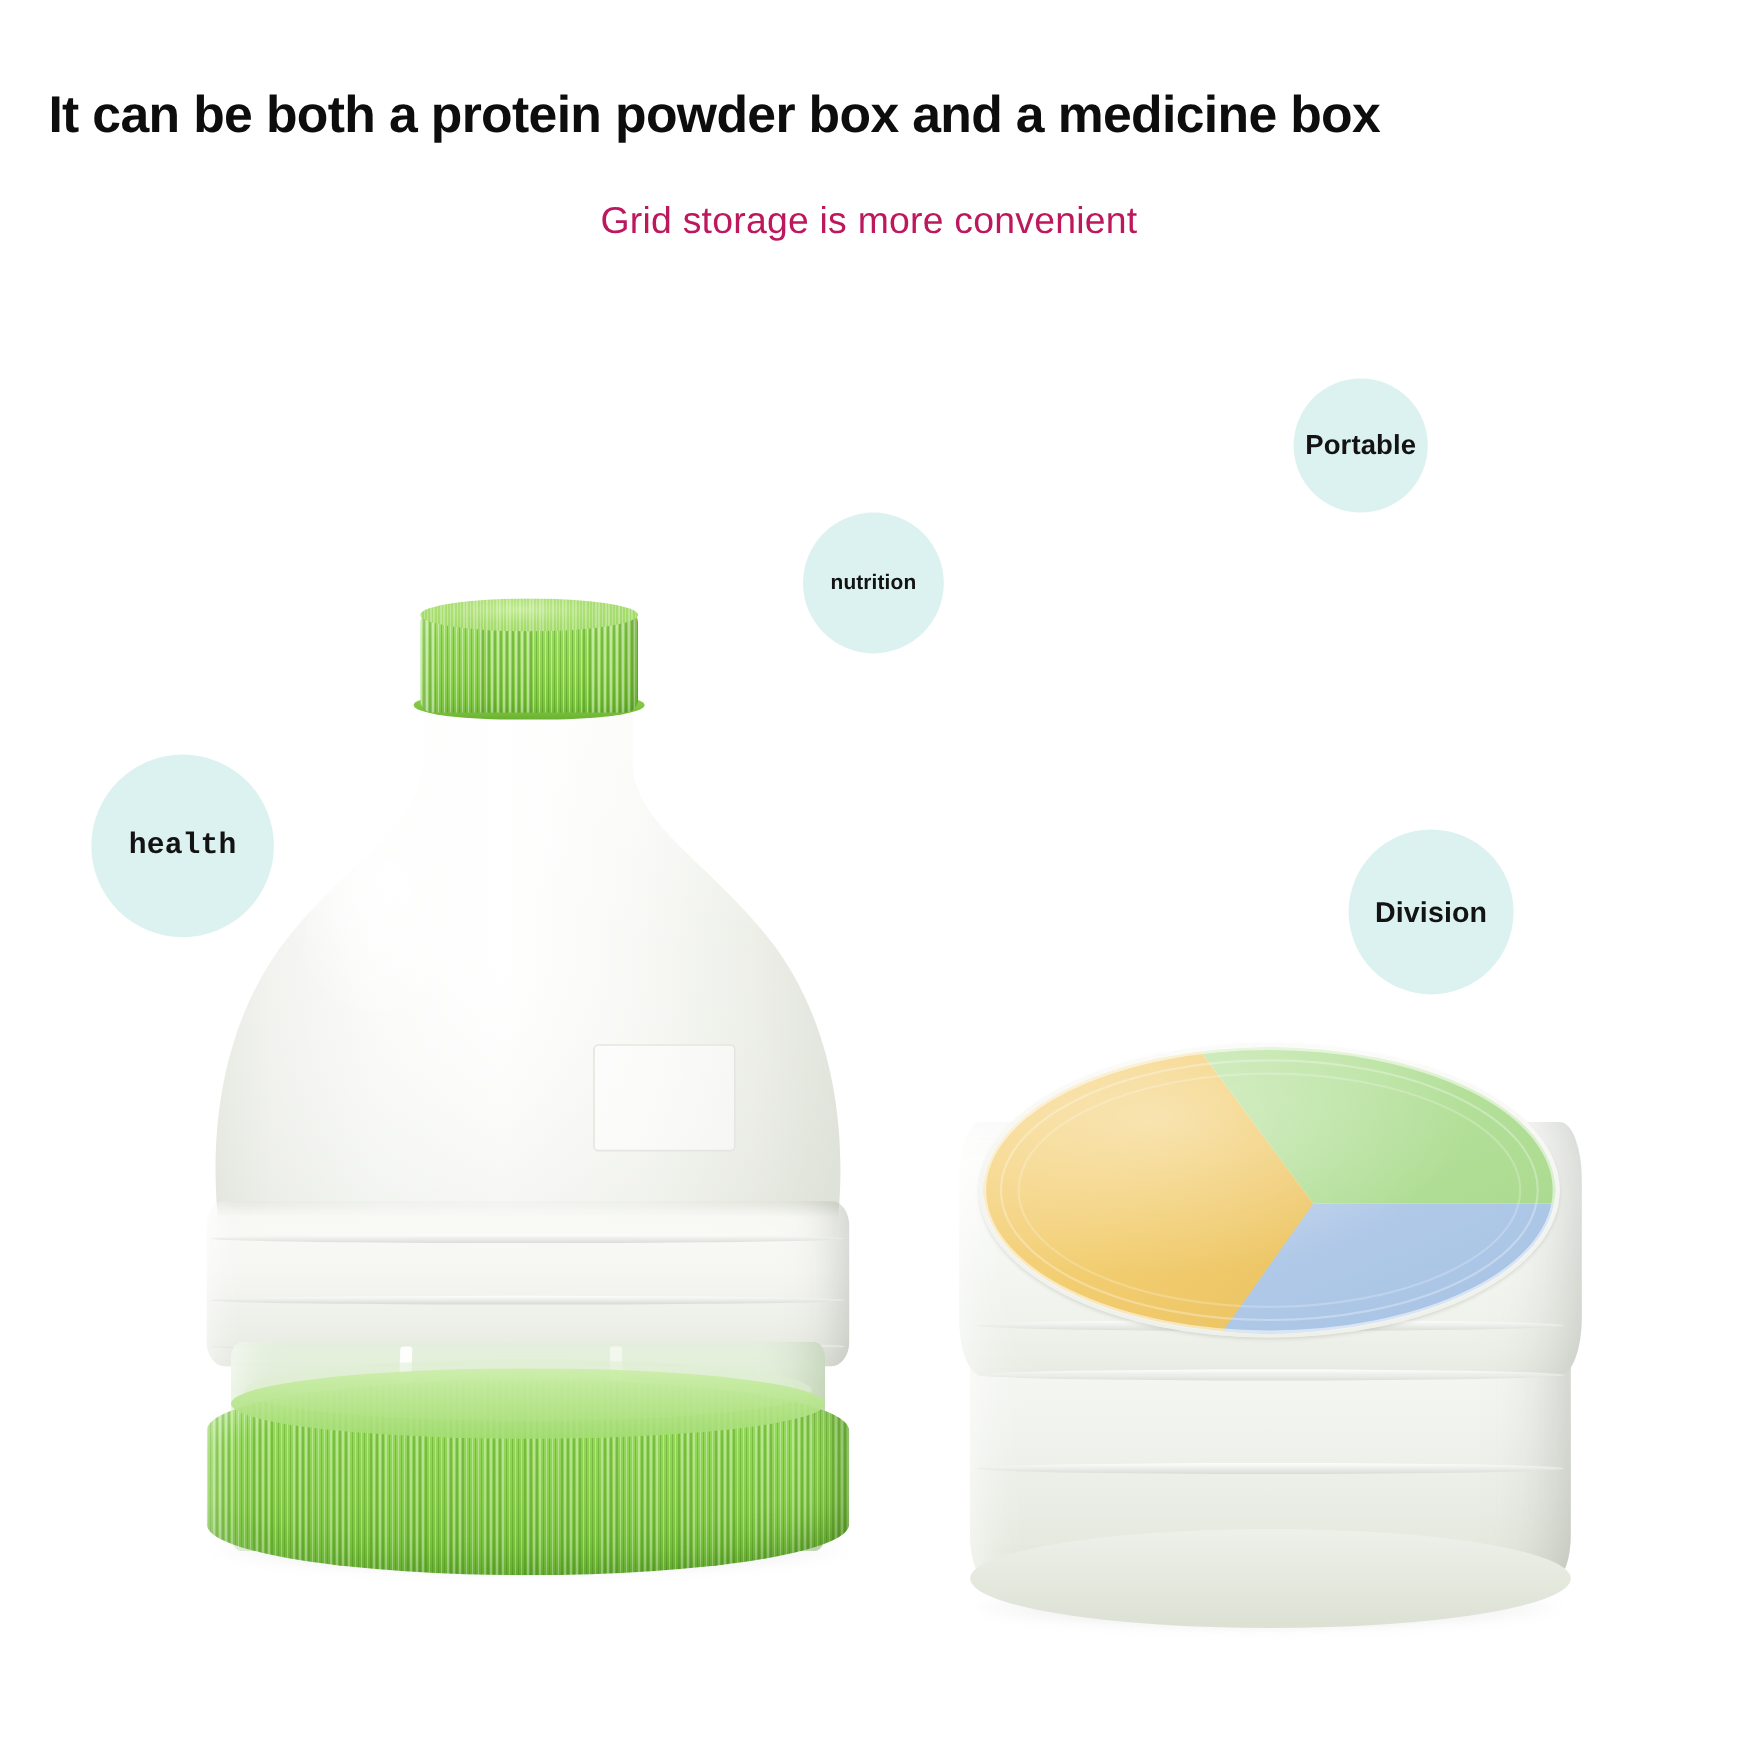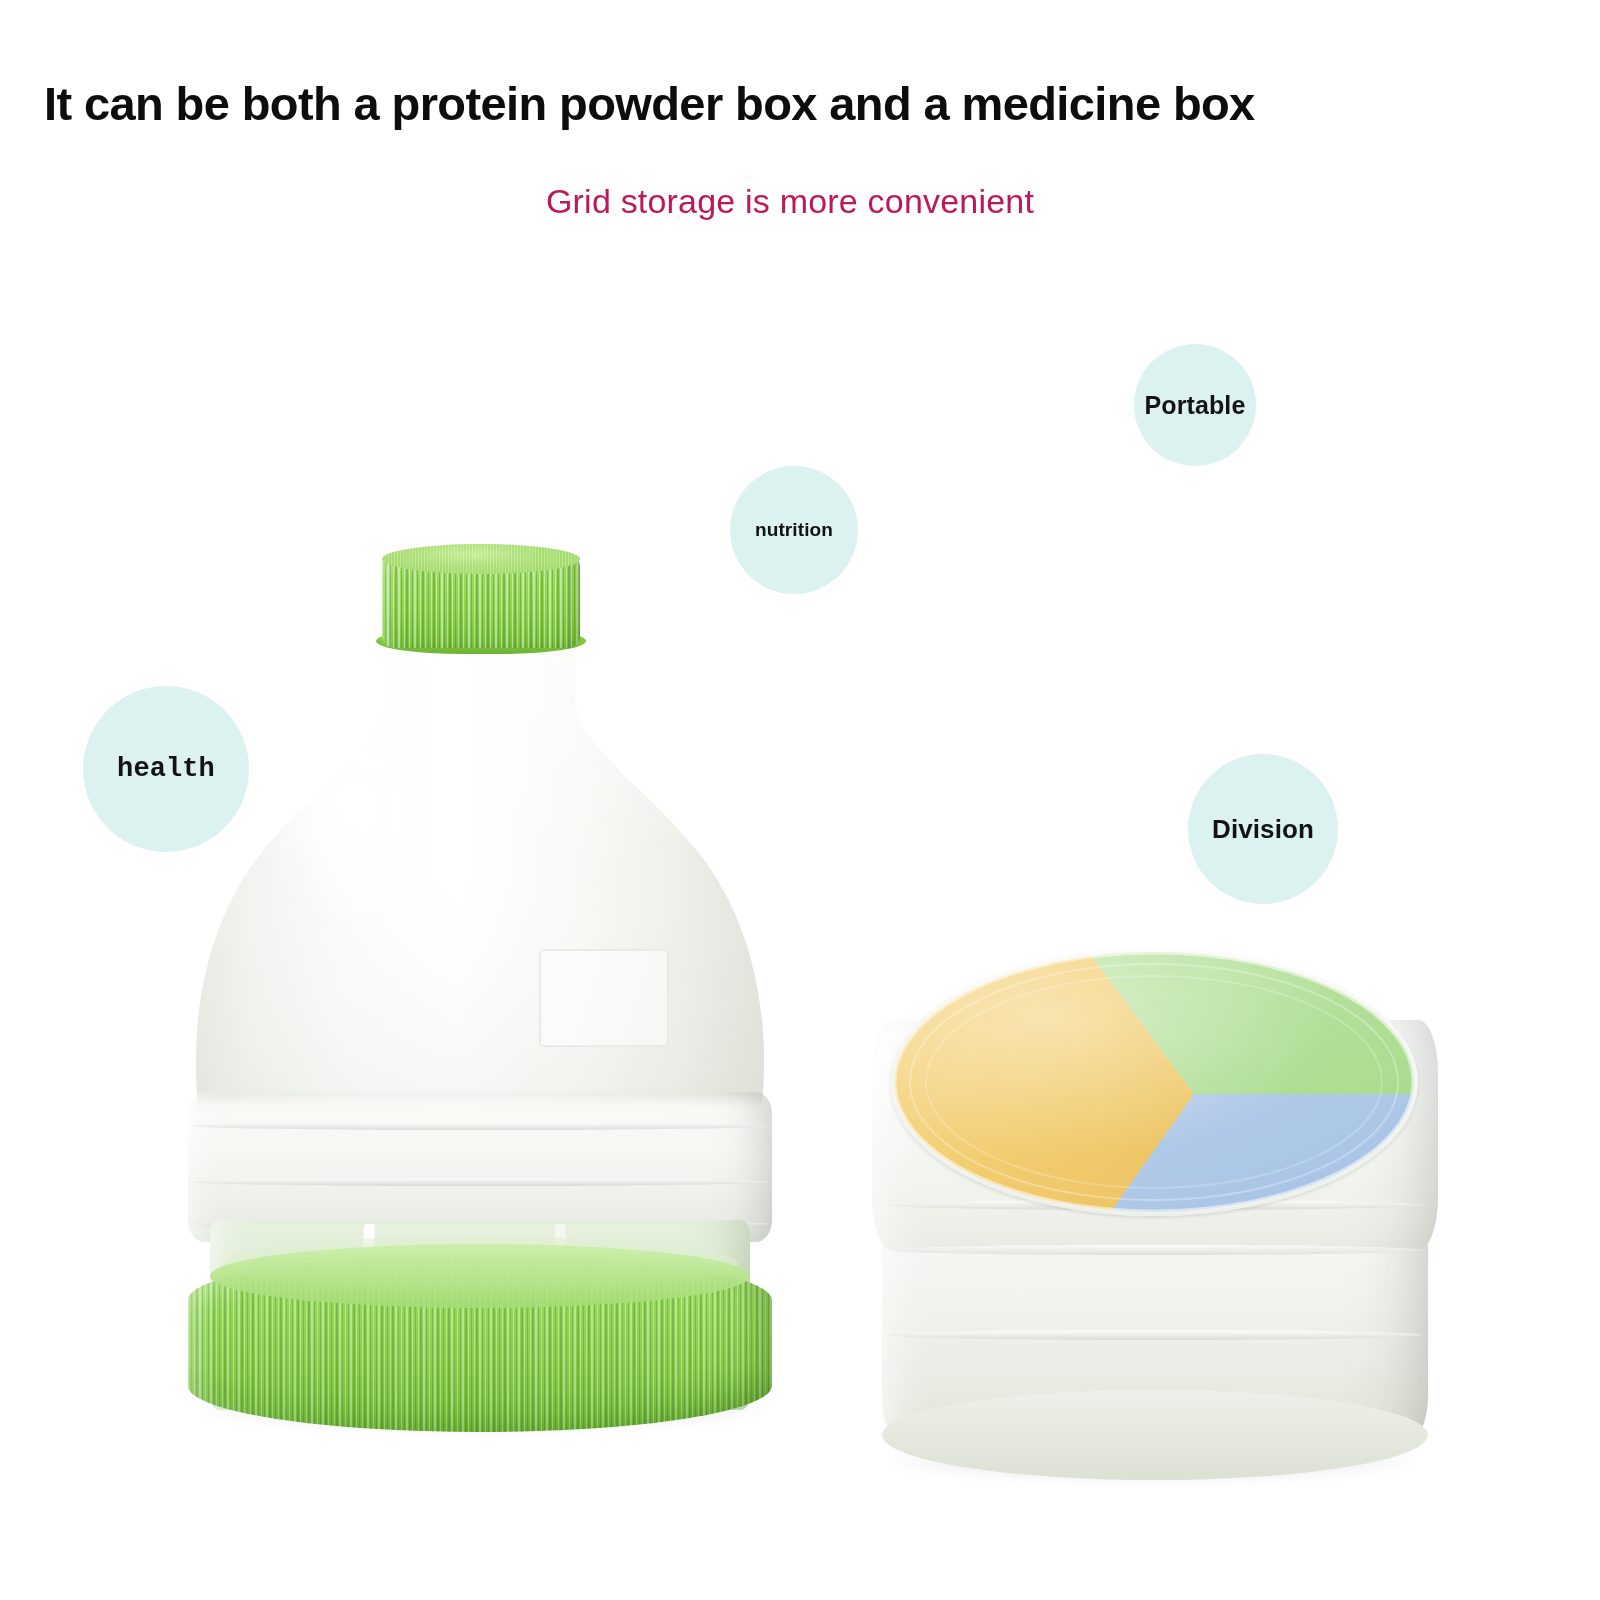--- a/index.html
+++ b/index.html
@@ -60,23 +60,23 @@
     font-size: 25px;
     font-weight: 600;
     color: #131313;
     letter-spacing: 0.1px;
     white-space: nowrap;
   }
   .badge-health   { left: 83px;   top: 686px; width: 166px; height: 166px; }
   .badge-health span { font-size: 27px; font-family: Liberation Mono, monospace; }
   .badge-nutrition{ left: 730px;  top: 466px; width: 128px; height: 128px; }
   .badge-nutrition span { font-size: 19px; }
-  .badge-portable { left: 1134px; top: 344px; width: 122px; height: 122px; }
+  .badge-portable { left: 1176px; top: 344px; width: 122px; height: 122px; }
   .badge-portable span { font-size: 25px; }
-  .badge-division { left: 1188px; top: 754px; width: 150px; height: 150px; }
+  .badge-division { left: 1226px; top: 754px; width: 150px; height: 150px; }
   .badge-division span { font-size: 26px; }
 
   
   .bottle {
     position: absolute;
     left: 170px;
     top: 530px;
     width: 620px;
     height: 930px;
   }

